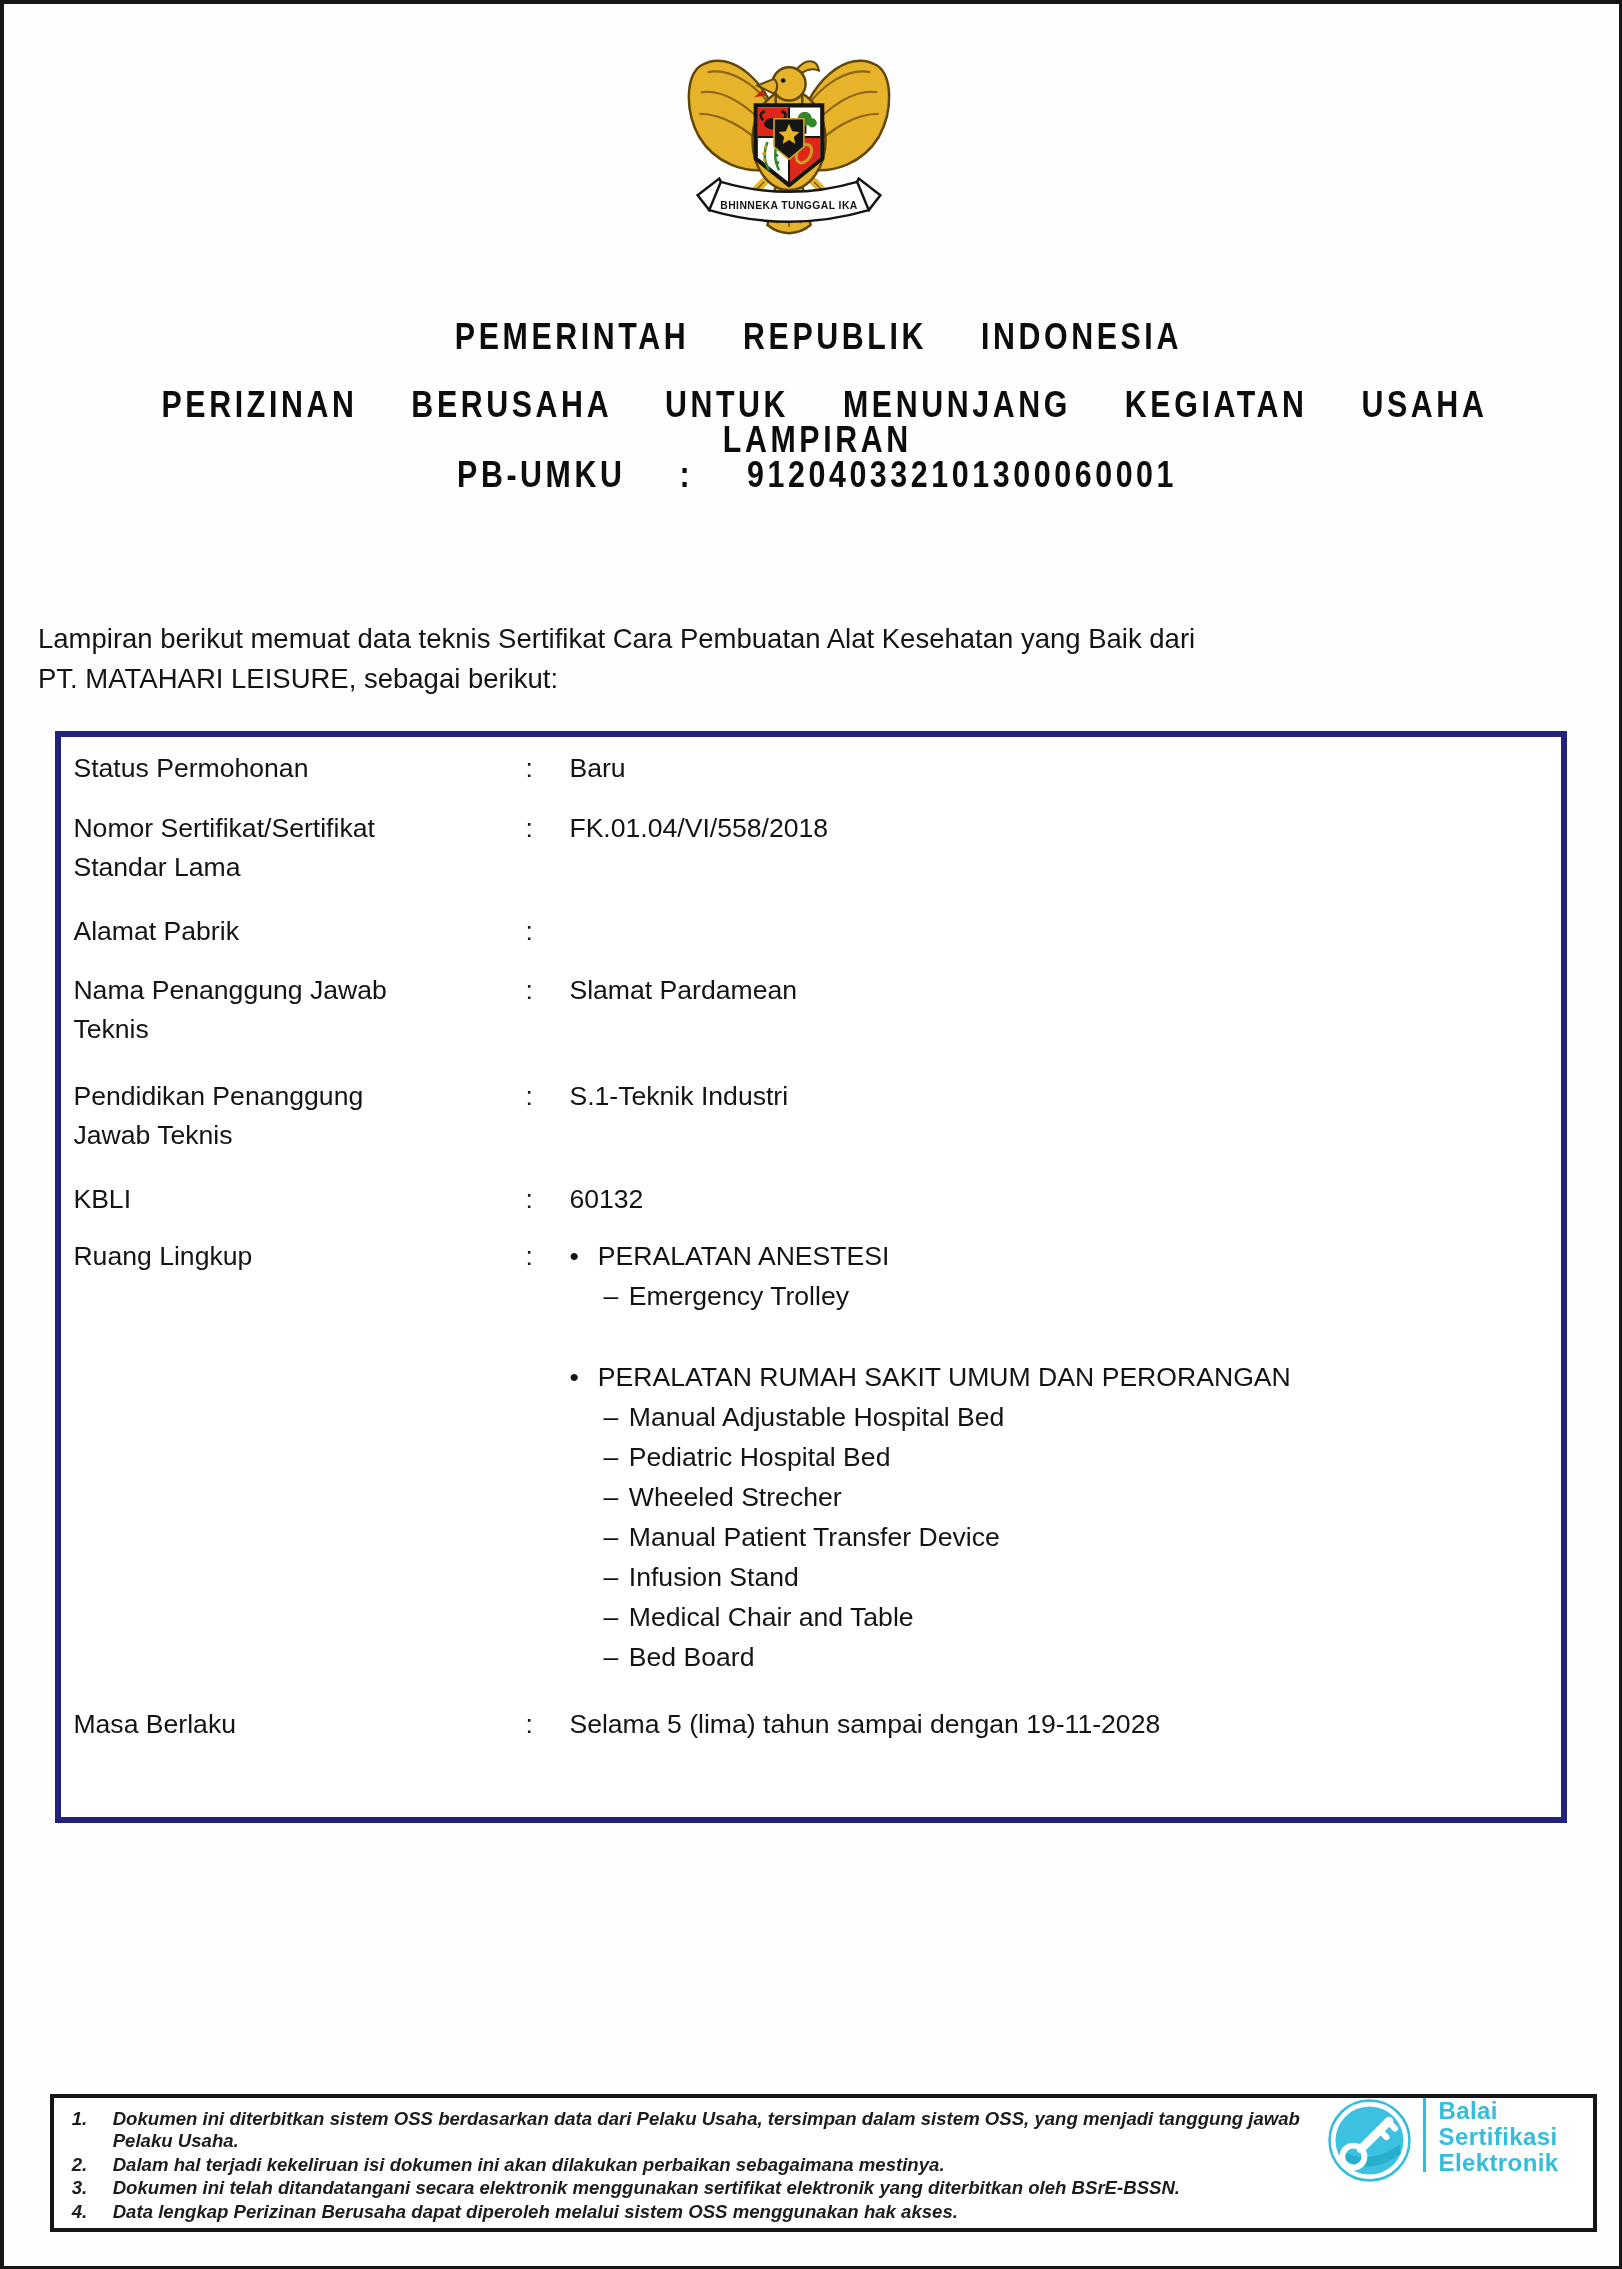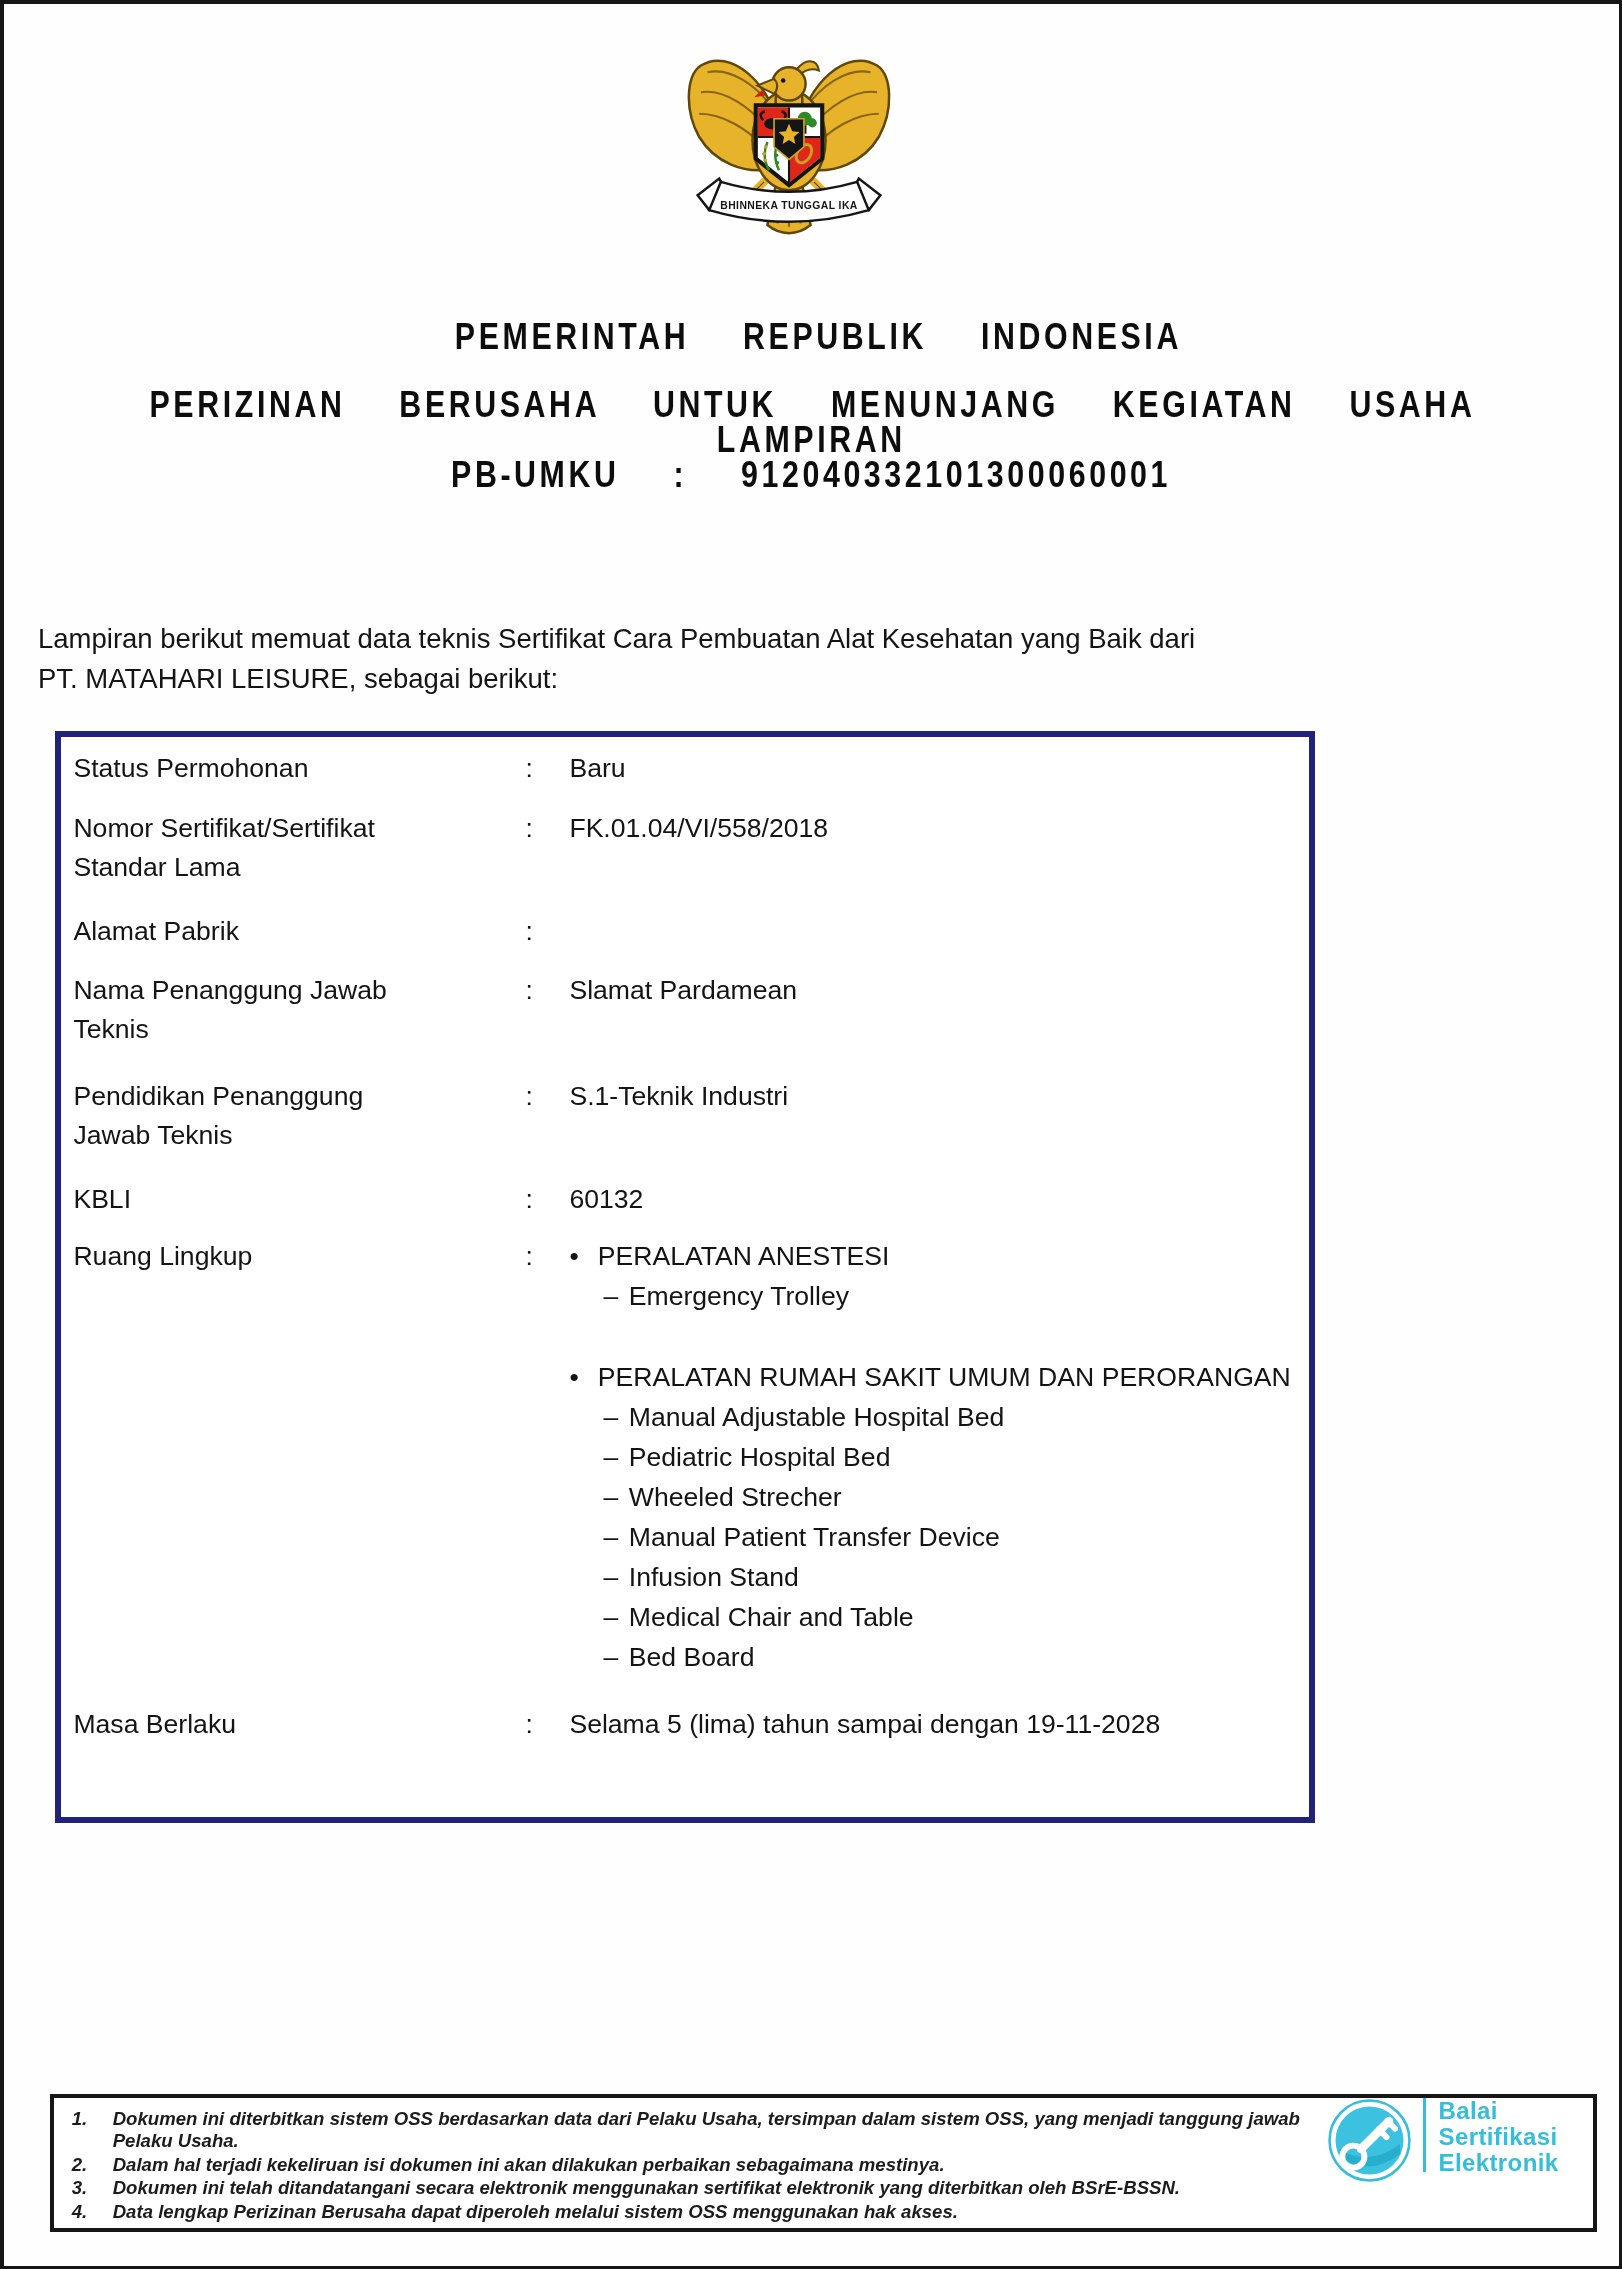--- a/index.html
+++ b/index.html
@@ -10,39 +10,39 @@
     border:4.4px solid #161616;
     box-sizing:border-box;
     font-family:"Liberation Sans", sans-serif;
     color:#111;
     overflow:hidden;
   }
   
   .emblem{position:absolute;left:677px;top:30px;width:216px;height:216px;}
   
   .gov-title{position:absolute;left:14px;right:0;top:312px;text-align:center;}
-  .doc-title{position:absolute;left:0;right:0;top:383px;text-align:center;}
+  .doc-title{position:absolute;left:12px;right:0;top:383px;text-align:center;}
   .t-line{display:block;line-height:35px;height:35px;}
   .cond{
     display:inline-block;
     font-weight:bold;
     font-size:37px;
     letter-spacing:4.4px;
     word-spacing:51px;
     white-space:nowrap;
     transform:scaleX(0.82);
     transform-origin:50% 50%;
     color:#0d0d0d;
   }
   
   .intro{position:absolute;left:34px;top:615px;font-size:27.5px;line-height:40px;color:#141414;}
   .intro span{display:block;}
   
   .cert-box{
-    position:absolute;left:51px;top:727px;width:1260px;height:1092px;
+    position:absolute;left:51px;top:727px;width:1512px;height:1092px;
     border:6.2px solid #22227b;box-sizing:border-box;
     padding:12.4px 12.4px 0 12.4px;background:#fff;
   }
   .row{display:grid;grid-template-columns:452px 44px 1fr;font-size:26.6px;line-height:39px;color:#141414;}
   .row .lbl span{display:block;}
   .row .val span{display:block;}
   .scope-title{display:flex;gap:12.4px;line-height:39px;}
   .scope-item{display:flex;gap:10.6px;line-height:40px;padding-left:34px;}
   .bullet{width:16px;}
   

